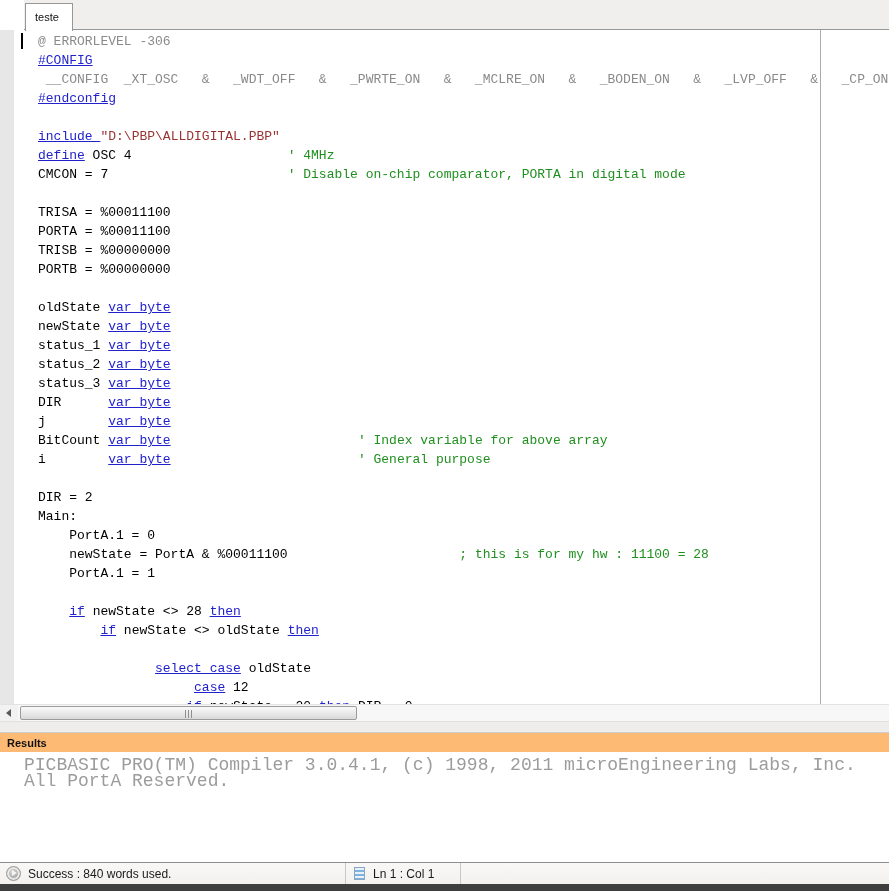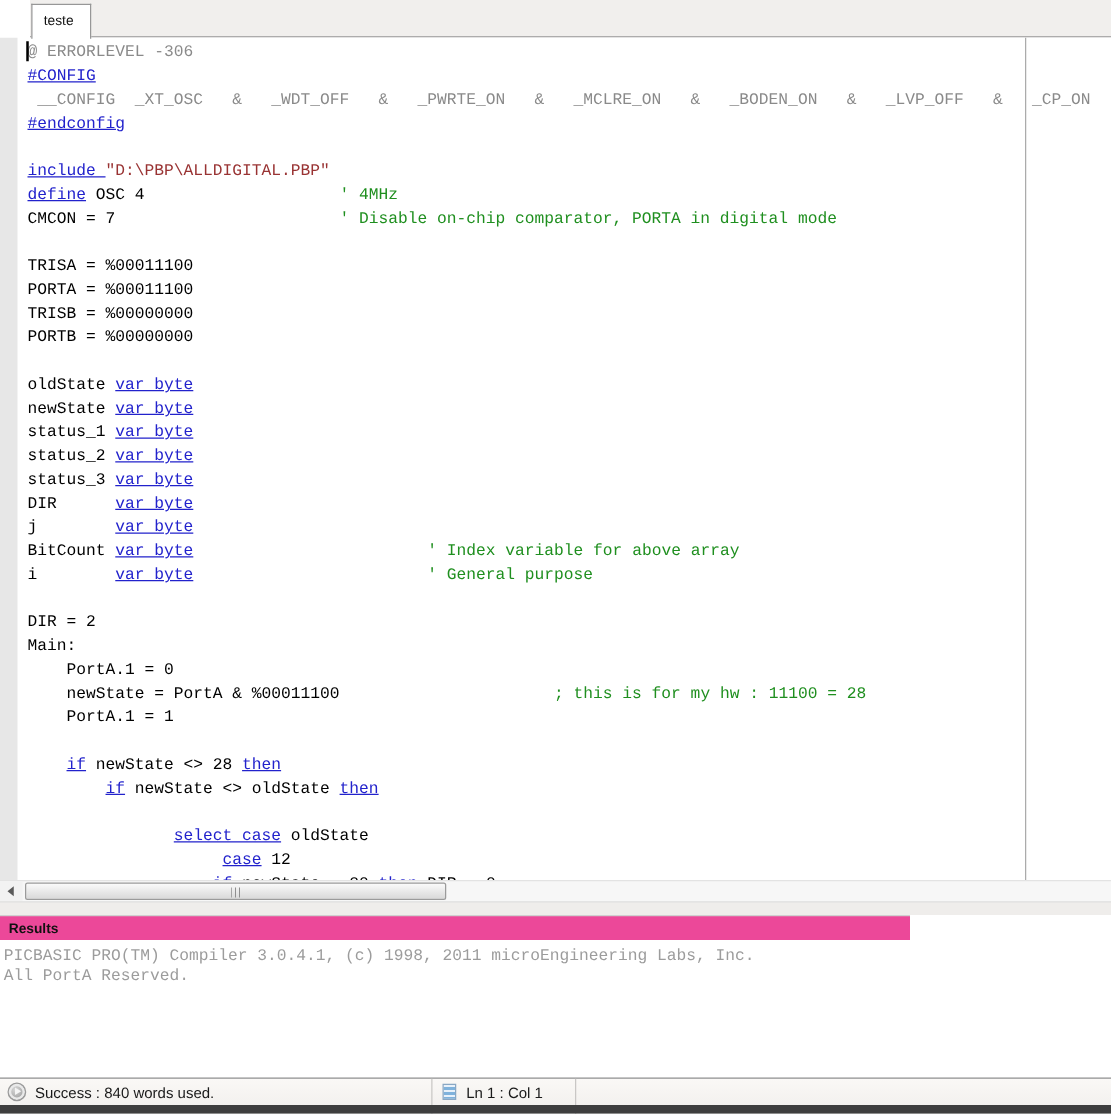--- a/index.html
+++ b/index.html
@@ -16,21 +16,21 @@
 
   
   .editor{position:absolute;left:0;top:30px;width:889px;height:674px;background:#FFFFFF;
           overflow:hidden;}
   .gutter{position:absolute;left:0;top:0;width:14px;height:100%;background:#E7E7E7;}
   .margin-line{position:absolute;left:820px;top:0;width:1px;height:100%;background:#ABABAB;}
   .caret{position:absolute;left:21px;top:3px;width:2px;height:16px;background:#000;}
   .code{position:absolute;left:22px;top:2px;
         font-family:"Liberation Mono",monospace;font-size:13px;line-height:19px;
         white-space:pre;color:#000;}
-  .cl{height:19px;}
+  .cl{height:19px;margin-left:16px;}
   .t-kw{color:var(--c-keyword);text-decoration:underline;}
   .t-pl{color:var(--c-plain);}
   .t-gy{color:var(--c-muted);}
   .t-cm{color:var(--c-comment);}
   .t-st{color:var(--c-string);}
 
   
   .hscroll{position:absolute;left:0;top:704px;width:889px;height:17px;background:#F7F7F7;
            border-top:1px solid #E3E3E3;box-sizing:border-box;}
   .hs-left{position:absolute;left:0;top:0;width:18px;height:16px;background:#F2F2F2;}
@@ -39,26 +39,26 @@
                 border-right:5px solid #5A5A5A;}
   .hs-thumb{position:absolute;left:20px;top:1px;width:337px;height:14px;
             background:linear-gradient(#FAFAFA,#D9D9D9);
             border:1px solid #9B9B9B;border-radius:2px;box-sizing:border-box;}
   .hs-grip{position:absolute;left:50%;top:3px;width:8px;height:8px;margin-left:-4px;
            background:repeating-linear-gradient(90deg,#8F8F8F 0 1px,transparent 1px 3px);}
 
   
   .splitter{position:absolute;left:0;top:721px;width:889px;height:11px;background:#EFEDEB;
             border-top:1px solid #E0E0E0;box-sizing:border-box;}
-  .results-header{position:absolute;left:0;top:732px;width:728px;height:20px;background:#ec4899;
+  .results-header{position:absolute;left:0;top:732px;width:889px;height:20px;background:#fdba74;
                   border-top:1px solid #CFCFCF;box-sizing:border-box;}
   .results-header .lbl{display:block;padding:4px 0 0 7px;font-size:11px;font-weight:bold;color:#111;}
   .results-body{position:absolute;left:0;top:752px;width:889px;height:110px;background:#fff;}
   .results-out{padding:5px 16px 0 3px;font-family:"Liberation Mono",monospace;
-               font-size:13px;line-height:16px;color:#9C9C9C;white-space:pre;}
+               font-size:18px;line-height:16px;color:#9C9C9C;white-space:pre;margin-left:21px;}
 
   
   .statusbar{position:absolute;left:0;top:862px;width:889px;height:34px;
              background:linear-gradient(#FAF8F6,#EFEDEA);
              border-top:1px solid #8E8E8E;box-sizing:border-box;font-size:12px;color:#1A1A1A;}
   .sb-sec{position:absolute;top:0;height:100%;box-sizing:border-box;}
   .sb-sec1{left:0;width:345px;}
   .sb-sec2{left:345px;width:115px;border-left:1px solid #C9C7C5;text-decoration:underline;}
   .sb-sec3{left:460px;width:429px;border-left:1px solid #C9C7C5;}
   .sb-text{position:absolute;top:4px;white-space:nowrap;}

